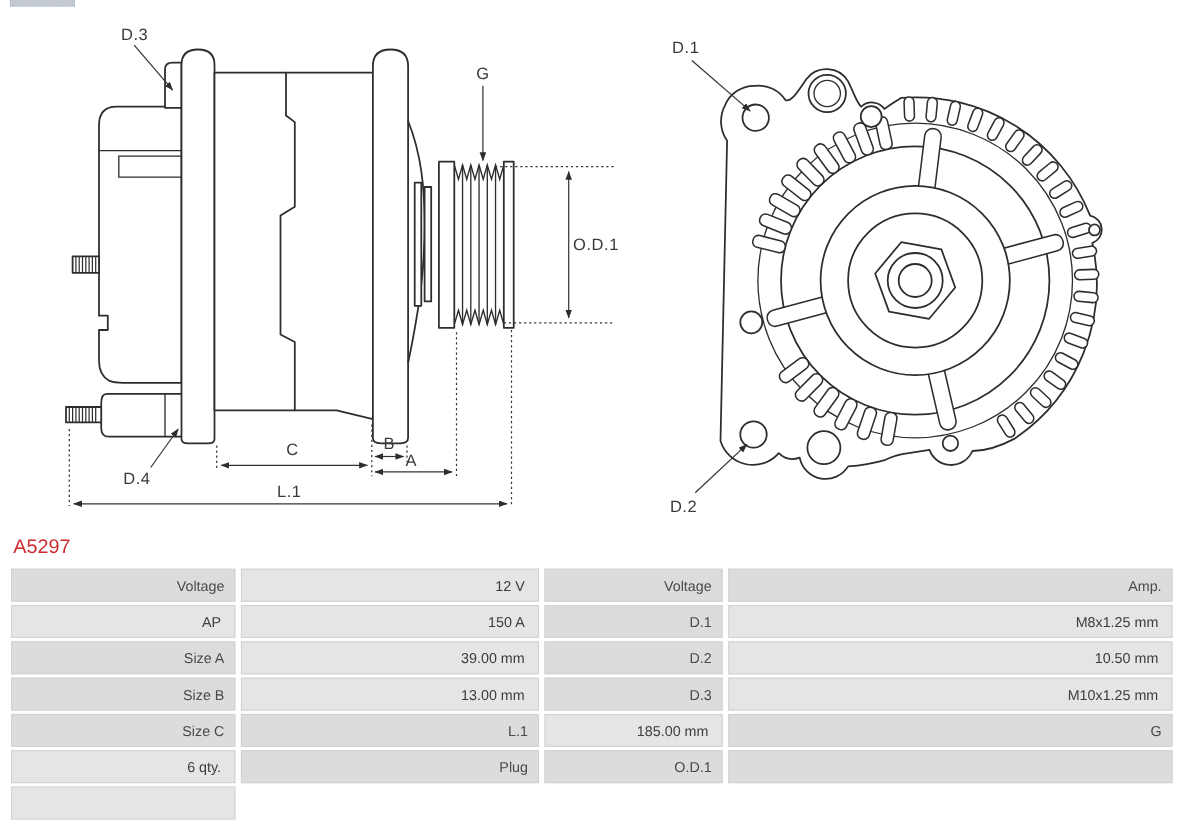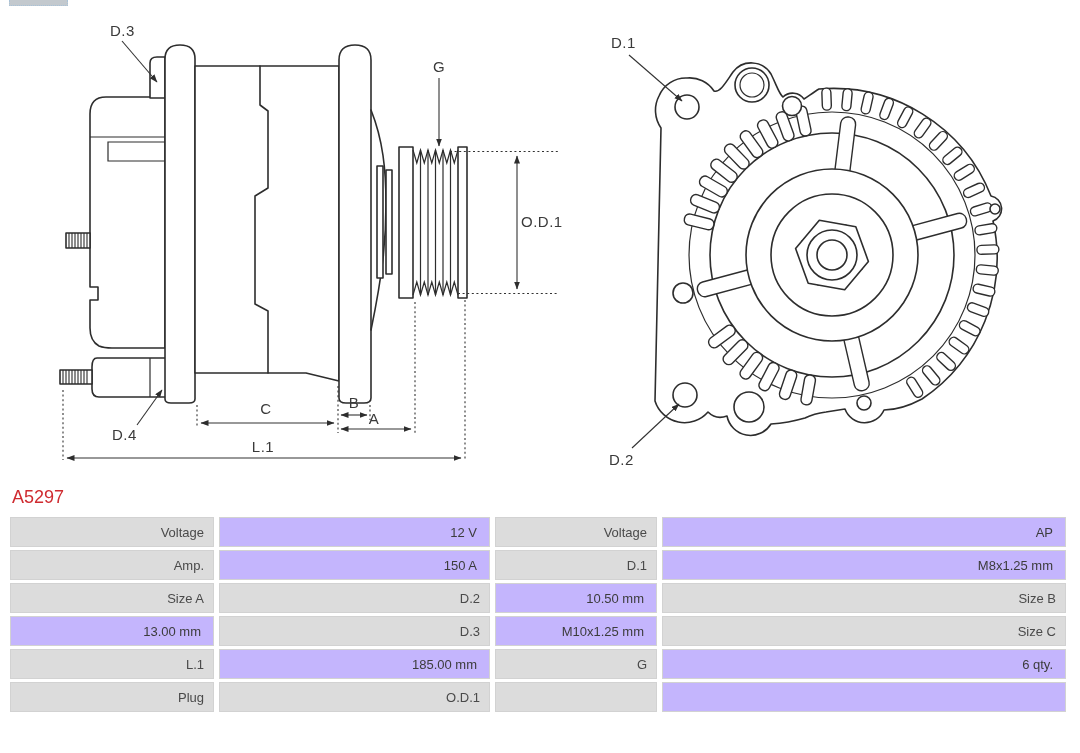--- a/index.html
+++ b/index.html
@@ -7,21 +7,21 @@
          font-family:"Liberation Sans",sans-serif;padding-left:32px;}
   .top-artifact{position:absolute;left:9px;top:0;width:57px;height:5px;background:#b5bcc3;
                 border:1px dotted #93b3cf;border-top:none;opacity:.8;}
   .drawings{position:absolute;left:0;top:0;width:1080px;height:485px;}
   .part-number{position:absolute;left:12px;top:487px;font-size:18px;color:#cf2b30;}
   .spec-table{position:absolute;left:10px;top:517px;width:1056px;display:grid;
               grid-template-columns:204px 271px 162px 404px;column-gap:5px;row-gap:3px;}
   .cell{height:30px;box-sizing:border-box;display:flex;align-items:center;
         justify-content:flex-end;font-size:13px;border:1px solid #d2d2d2;}
   .cell.lab{background:#dcdcdc;color:#4a4a4a;padding-right:9px;}
-  .cell.val{background:#c4b5fd;color:#3c3c3c;padding-right:12px;}
+  .cell.val{background:#e5e5e5;color:#3c3c3c;padding-right:12px;}
   
   .fw{fill:#fff;stroke:#2d2d2d;stroke-width:1.6;stroke-linejoin:round;}
   .ln{fill:none;stroke:#2d2d2d;stroke-width:1.6;stroke-linejoin:round;stroke-linecap:round;}
   .thin{fill:none;stroke:#2d2d2d;stroke-width:1.2;}
   .dim{fill:none;stroke:#333;stroke-width:1.1;}
   .dot{fill:none;stroke:#333;stroke-width:1.1;stroke-dasharray:2 2.6;}
   .lbl{font-family:"Liberation Sans",sans-serif;font-size:15px;fill:#3a3a3a;letter-spacing:.5px;}
   #fv-teeth rect,#fv-slots rect,#fv-spokes rect{fill:#fff;stroke:#2d2d2d;stroke-width:1.4;}
   .hatch line{stroke:#2d2d2d;stroke-width:1.1;}
 </style>
@@ -215,28 +215,29 @@
     </g>
   </svg>
 
   <div class="part-number">A5297</div>
 
   <div class="spec-table">
 
     <div class="cell lab">Voltage</div>
     <div class="cell val">12 V</div>
     <div class="cell lab">Voltage</div>
+    <div class="cell lab">Amp.</div>
+
     <div class="cell val">AP</div>
-
-    <div class="cell lab">Amp.</div>
     <div class="cell val">150 A</div>
     <div class="cell lab">D.1</div>
     <div class="cell val">M8x1.25 mm</div>
 
     <div class="cell lab">Size A</div>
+    <div class="cell val">39.00 mm</div>
     <div class="cell lab">D.2</div>
     <div class="cell val">10.50 mm</div>
 
     <div class="cell lab">Size B</div>
     <div class="cell val">13.00 mm</div>
     <div class="cell lab">D.3</div>
     <div class="cell val">M10x1.25 mm</div>
 
     <div class="cell lab">Size C</div>
     <div class="cell lab">L.1</div>

